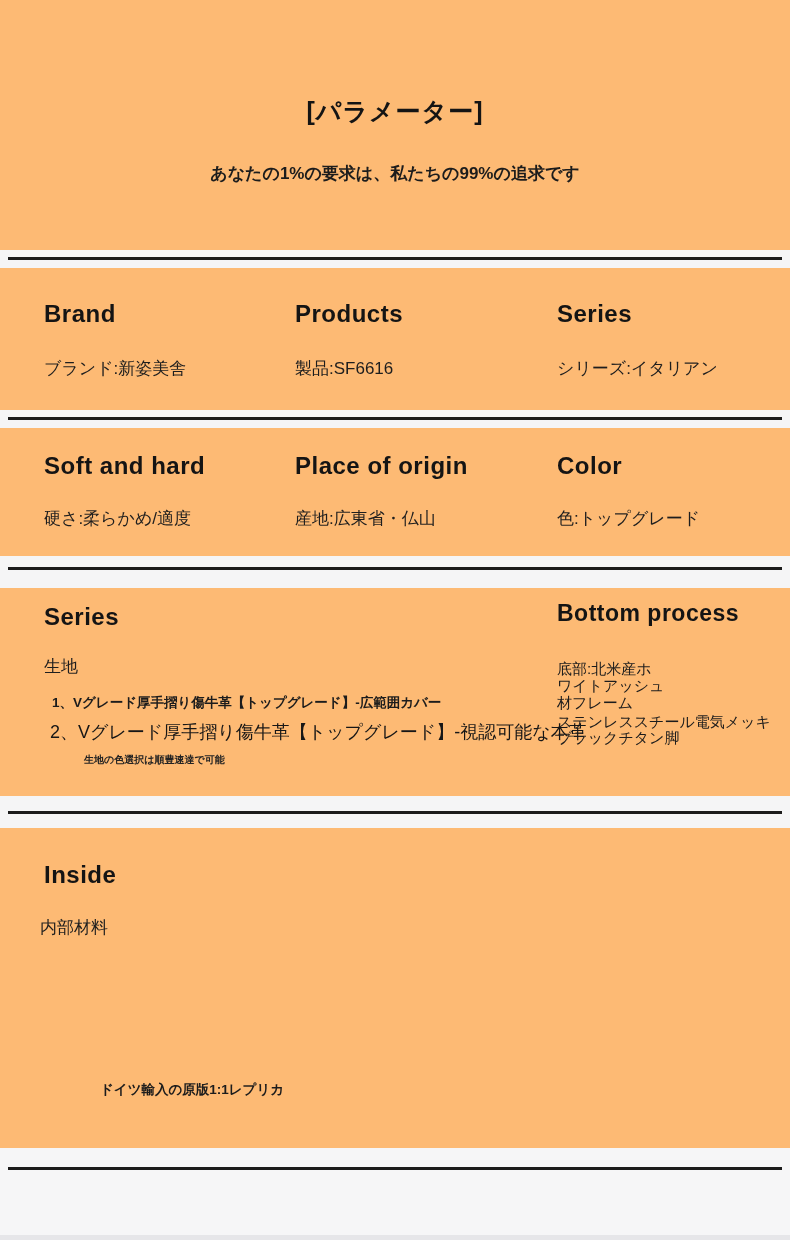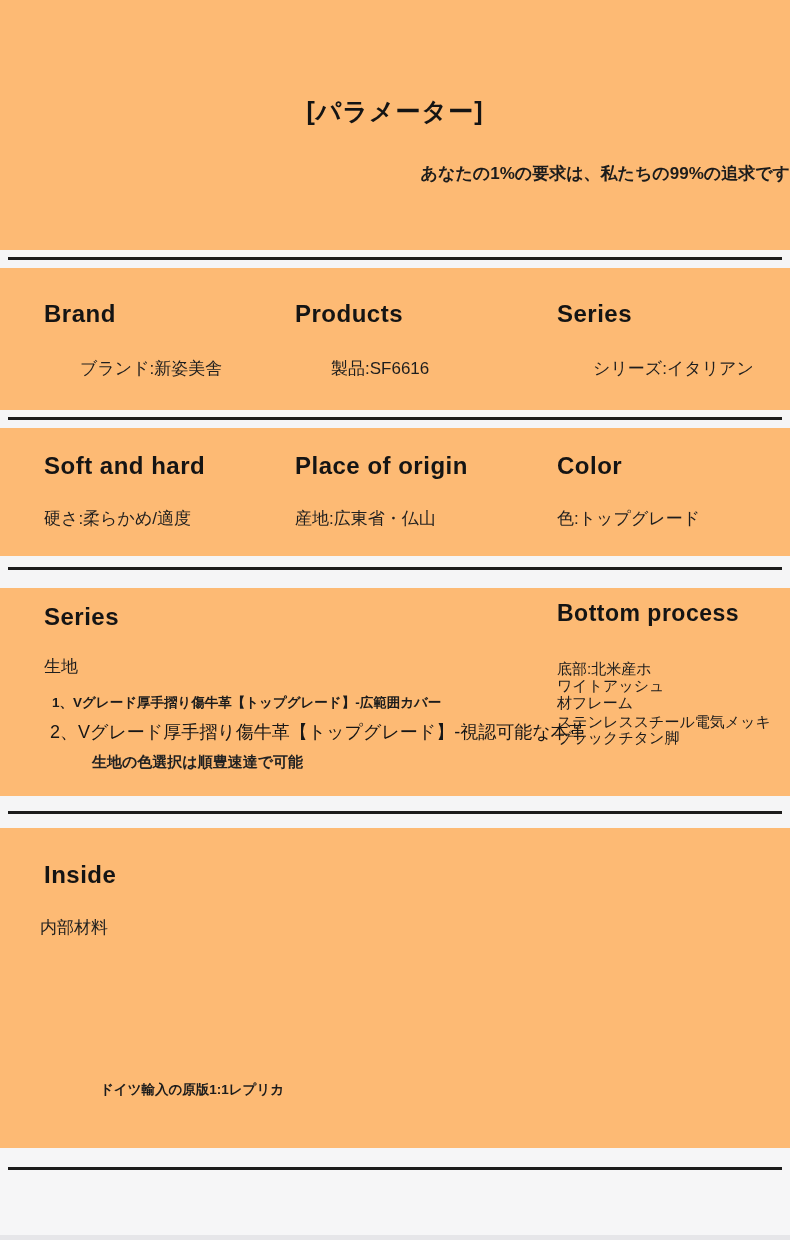--- a/index.html
+++ b/index.html
@@ -21,34 +21,34 @@
   .footer-band{top:1148px;height:92px;background:#f6f6f7;}
   .footer-band .rule{top:19px;}
   .footer-strip{position:absolute;left:0;bottom:0;width:100%;height:5px;background:#e6e6e9;}
 
   .abs{position:absolute;}
   .col1{left:44px;}
   .col2{left:295px;}
   .col3{left:557px;}
 
   .title{top:95px;left:0;width:100%;text-align:center;font-size:25px;font-weight:700;color:#141414;letter-spacing:1px;}
-  .subtitle{top:162px;left:0;width:100%;text-align:right;font-size:17px;font-weight:600;color:#1c1c1c;}
+  .subtitle{top:162px;left:0;width:100%;text-align:center;font-size:17px;font-weight:600;color:#1c1c1c;}
 
   .heading{font-size:24px;font-weight:700;color:#141414;letter-spacing:0.5px;white-space:nowrap;}
   .row1-label{top:300px;}
-  .row1-value{top:357px;margin-left:36px;}
+  .row1-value{top:357px;}
   .row2-label{top:452px;}
   .row2-value{top:507px;}
   .value{font-size:17px;color:#1e1e1e;white-space:nowrap;}
 
   .fabric-label{top:603px;}
   .fabric-sub{top:655px;font-size:17px;}
   .fabric-item1{top:694px;left:52px;font-size:13.5px;font-weight:600;white-space:nowrap;color:#1c1c1c;}
   .fabric-item2{top:720px;left:50px;font-size:18px;font-weight:400;white-space:nowrap;color:#161616;}
-  .fabric-note{top:753px;left:92px;font-size:15px;font-weight:600;color:#222;white-space:nowrap;}
+  .fabric-note{top:753px;left:84px;font-size:10px;font-weight:600;color:#222;white-space:nowrap;}
 
   .bp-label{top:600px;font-size:23px;}
   .bp-text1{top:660px;width:108px;font-size:15px;line-height:17px;word-break:break-all;color:#1c1c1c;}
   .bp-text2{top:714px;width:214px;font-size:15px;line-height:16px;word-break:break-all;color:#1c1c1c;}
 
   .inside-label{top:861px;}
   .inside-sub{top:916px;left:40px;font-size:17px;}
   .inside-body{top:962px;left:44px;width:414px;font-size:17.5px;line-height:20px;font-weight:600;word-break:break-all;color:#171717;}
   .inside-note{top:1081px;left:100px;font-size:13.5px;font-weight:600;color:#1c1c1c;white-space:nowrap;}
 </style>

